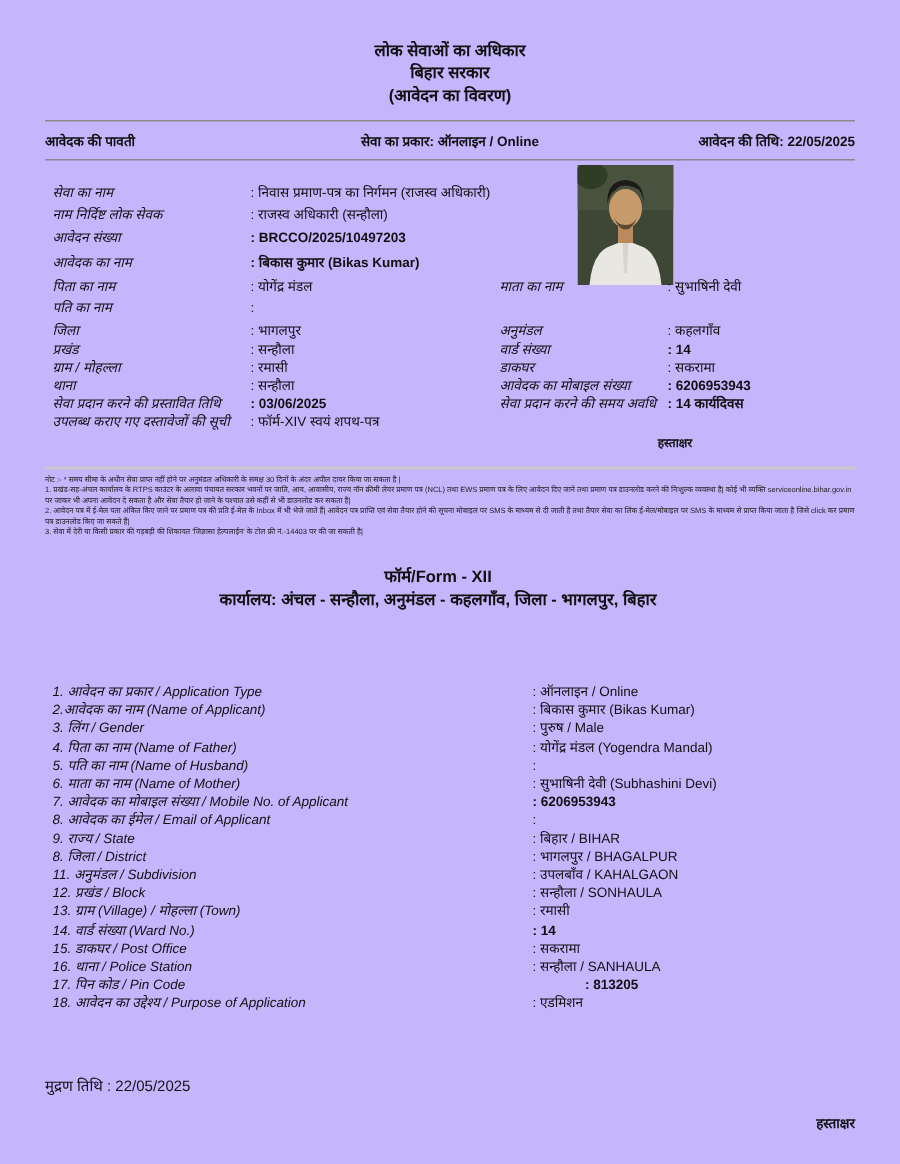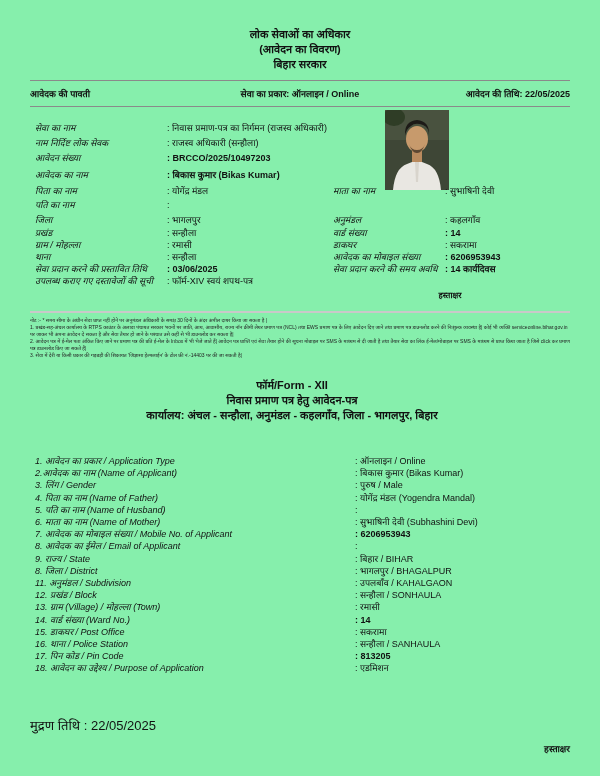--- a/index.html
+++ b/index.html
@@ -1,18 +1,18 @@
 <!DOCTYPE html>
 <html><head>
 <meta charset="utf-8">
 <style>
   * { margin:0; padding:0; box-sizing:border-box; }
   html,body { background:#ffffff; }
   body { width:600px; height:776px; font-family:"Liberation Sans", sans-serif; color:#111; }
-  .page { position:relative; width:600px; height:776px; background:#86efac; overflow:hidden; }
+  .page { position:relative; width:600px; height:776px; background:#c4b5fd; overflow:hidden; }
 
   .doc-header { position:absolute; top:27px; left:0; width:600px; text-align:center;
                 font-weight:bold; font-size:11px; line-height:15px; }
 
   .rule { position:absolute; left:30px; width:540px; height:1px; background:#8a8a8a; }
   .rule-top { top:80px; }
   .rule-mid { top:106px; }
   .rule-gray { top:311px; height:2px; background:#c9c9c9; }
 
   .strip { position:absolute; top:87px; left:30px; width:540px; font-size:9px; font-weight:bold; }
@@ -40,32 +40,32 @@
   .notes { position:absolute; left:30px; top:317px; width:540px; font-size:5px;
            line-height:7px; color:#222; }
 
   .form-header { position:absolute; top:378px; left:0; width:584px; text-align:center;
                  font-weight:bold; font-size:11px; line-height:15px; }
   .form-header .en { font-size:12px; }
   .frm { left:35px; width:540px; }
   .frm .lbl { width:320px; }
   .frm .val { left:320px; }
 
-  .print-date { position:absolute; left:30px; top:716px; font-size:13px; }
+  .print-date { position:absolute; left:30px; top:716px; font-size:10px; }
   .sig-bottom { position:absolute; right:30px; top:742px; font-size:9px; font-weight:bold; }
 </style>
 </head>
 <body>
 
 <div class="page">
 
   <div class="doc-header">
     <div>लोक सेवाओं का अधिकार</div>
+    <div>बिहार सरकार</div>
     <div>(आवेदन का विवरण)</div>
-    <div>बिहार सरकार</div>
   </div>
 
   <div class="rule rule-top"></div>
 
   <div class="strip">
     <span class="strip-left">आवेदक की पावती</span>
     <span class="strip-center">सेवा का प्रकार: ऑनलाइन / Online</span>
     <span class="strip-right">आवेदन की तिथि: 22/05/2025</span>
   </div>
 
@@ -165,21 +165,20 @@
 
   <div class="notes">
     <div>नोट :- * समय सीमा के अधीन सेवा प्राप्त नहीं होने पर अनुमंडल अधिकारी के समक्ष 30 दिनों के अंदर अपील दायर किया जा सकता है |</div>
     <div>1. प्रखंड-सह-अंचल कार्यालय के RTPS काउंटर के अलावा पंचायत सरकार भवनों पर जाति, आय, आवासीय, राज्य नॉन क्रीमी लेयर प्रमाण पत्र (NCL) तथा EWS प्रमाण पत्र के लिए आवेदन दिए जाने तथा प्रमाण पत्र डाउनलोड करने की निःशुल्क व्यवस्था है| कोई भी व्यक्ति serviceonline.bihar.gov.in पर जाकर भी अपना आवेदन दे सकता है और सेवा तैयार हो जाने के पश्चात उसे कहीं से भी डाउनलोड कर सकता है|</div>
     <div>2. आवेदन पत्र में ई-मेल पता अंकित किए जाने पर प्रमाण पत्र की प्रति ई-मेल के Inbox में भी भेजे जाते हैं| आवेदन पत्र प्राप्ति एवं सेवा तैयार होने की सूचना मोबाइल पर SMS के माध्यम से दी जाती है तथा तैयार सेवा का लिंक ई-मेल/मोबाइल पर SMS के माध्यम से प्राप्त किया जाता है जिसे click कर प्रमाण पत्र डाउनलोड किए जा सकते हैं|</div>
     <div>3. सेवा में देरी या किसी प्रकार की गड़बड़ी की शिकायत 'जिज्ञासा हेल्पलाईन' के टोल फ्री नं.-14403 पर की जा सकती है|</div>
   </div>
 
   <div class="form-header">
     <div>फॉर्म/Form - XII</div>
-    <div>निवास प्रमाण पत्र हेतु आवेदन-पत्र</div>
     <div>कार्यालय: अंचल - सन्हौला, अनुमंडल - कहलगाँव, जिला - भागलपुर, बिहार</div>
   </div>
 
   <div class="row frm" style="top:456px">
     <span class="lbl">1. आवेदन का प्रकार / Application Type</span>
     <span class="val">ऑनलाइन / Online</span>
   </div>
   <div class="row frm" style="top:468px">
     <span class="lbl">2.आवेदक का नाम (Name of Applicant)</span>
     <span class="val">बिकास कुमार (Bikas Kumar)</span>
@@ -235,21 +234,21 @@
   <div class="row frm" style="top:627px">
     <span class="lbl">15. डाकघर / Post Office</span>
     <span class="val">सकरामा</span>
   </div>
   <div class="row frm" style="top:639px">
     <span class="lbl">16. थाना / Police Station</span>
     <span class="val">सन्हौला / SANHAULA</span>
   </div>
   <div class="row frm" style="top:651px">
     <span class="lbl">17. पिन कोड / Pin Code</span>
-    <span class="val" style="font-weight: bold;">813205</span>
+    <span class="val" style="font-weight: bold; margin-left: 35px;">813205</span>
   </div>
   <div class="row frm" style="top:663px">
     <span class="lbl">18. आवेदन का उद्देश्य / Purpose of Application</span>
     <span class="val">एडमिशन</span>
   </div>
 
   <div class="print-date">मुद्रण तिथि : 22/05/2025</div>
   <div class="sig-bottom">हस्ताक्षर</div>
 
 </div>

